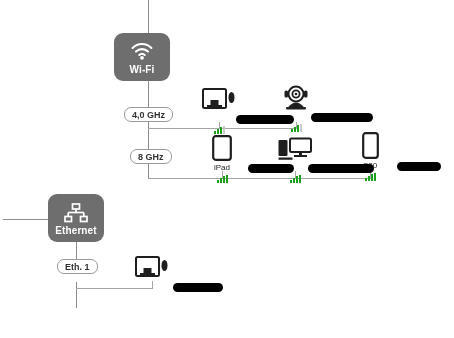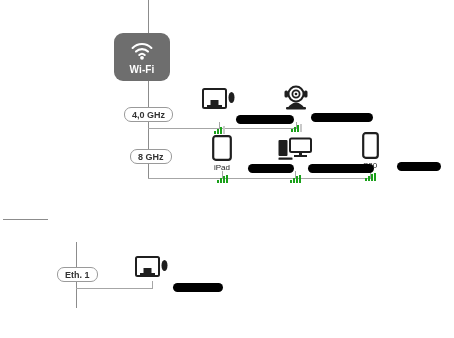--- a/index.html
+++ b/index.html
@@ -272,25 +272,39 @@
     <span class="signal">
       <i style="height:3px;"></i>
         <i style="height:5px;"></i>
         <i style="height:7px;"></i>
         <i style="height:8px;"></i>
     </span>
   </div>
 
   <div class="hline" style="left:3px; top:219px; width:45px;"></div>
 
+  <div class="group-node" style="left:48px; top:194px;">
+    <span class="g-icon">
+      <svg width="24" height="20" viewBox="0 0 24 20" aria-hidden="true">
+        <rect x="8.5" y="1" width="7" height="5" fill="none" stroke="#ffffff" stroke-width="1.7"></rect>
+        <rect x="1" y="13.5" width="6.5" height="5" fill="none" stroke="#ffffff" stroke-width="1.7"></rect>
+        <rect x="16.5" y="13.5" width="6.5" height="5" fill="none" stroke="#ffffff" stroke-width="1.7"></rect>
+        <line x1="12" y1="6" x2="12" y2="9.5" stroke="#ffffff" stroke-width="1.7"></line>
+        <line x1="4.2" y1="9.5" x2="19.8" y2="9.5" stroke="#ffffff" stroke-width="1.7"></line>
+        <line x1="4.2" y1="9.5" x2="4.2" y2="13.5" stroke="#ffffff" stroke-width="1.7"></line>
+        <line x1="19.8" y1="9.5" x2="19.8" y2="13.5" stroke="#ffffff" stroke-width="1.7"></line>
+      </svg>
+    </span>
+    <span class="g-label">Ethernet</span>
+  </div>
 
   <div class="vline" style="left:76px; top:242px; height:25px;"></div>
   <div class="vline" style="left:76px; top:282px; height:26px;"></div>
 
-  <div class="pill" style="left:57px; top:267px;">
+  <div class="pill" style="left:57px; top:259px;">
     <span>Eth. 1</span>
   </div>
 
   <div class="hline thin" style="left:76px; top:288px; width:76px;"></div>
   <div class="vline thin" style="left:152px; top:281px; height:8px;"></div>
 
   <div class="client" style="left:106px; top:252px;">
     <span class="c-icon">
       <svg width="34" height="24" viewBox="0 0 34 24" aria-hidden="true">
         <rect x="1" y="1" width="23" height="19" rx="1.5" fill="#ffffff" stroke="#1f1f1f" stroke-width="2"></rect>

